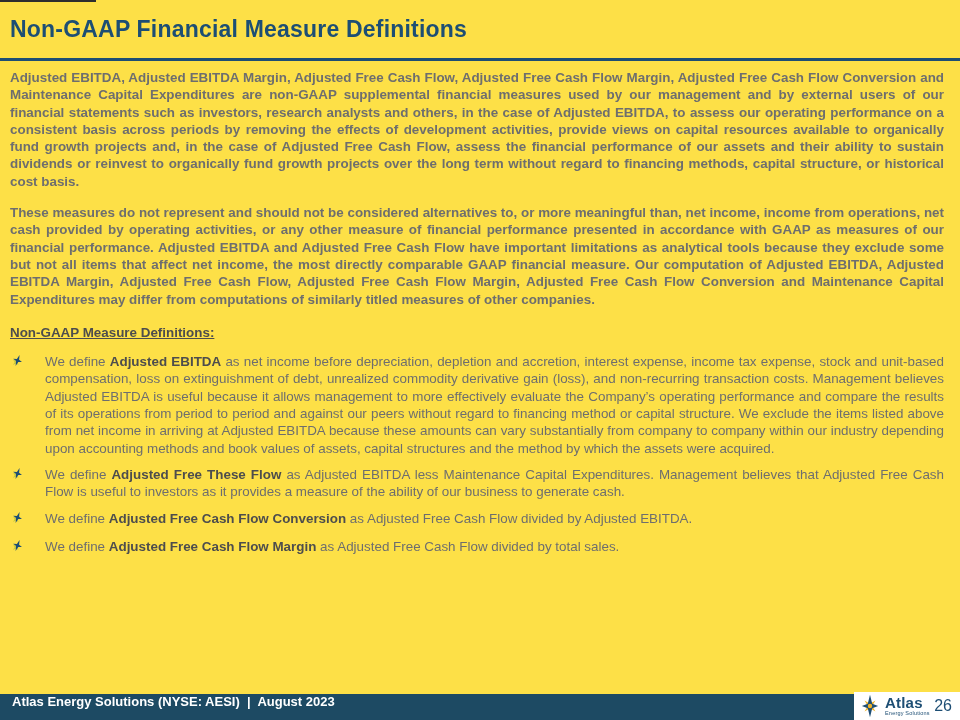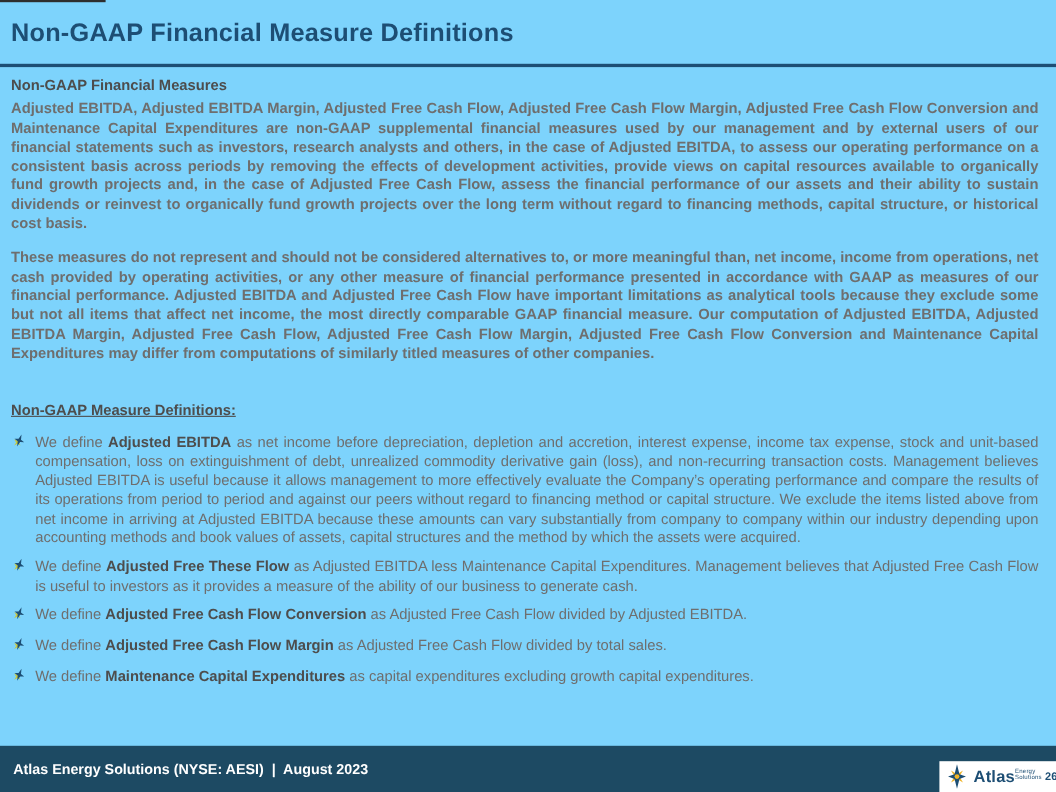--- a/index.html
+++ b/index.html
@@ -6,53 +6,52 @@
     --title_navy:#1d4e74;
     --footer_navy:#1d4a63;
     --heading_gray:#4d4d4d;
     --body_gray:#6e6e6e;
     --logo_gold:#f0b428;
     --bullet_gold:#c9c93c;
   }
   *{margin:0;padding:0;box-sizing:border-box;}
   html,body{background:#fff;}
   body{font-family:"Liberation Sans",sans-serif;}
-  .slide{position:relative;width:960px;height:720px;background:#7dd3fc;overflow:hidden;}
+  .slide{position:relative;width:960px;height:720px;background:#fde047;overflow:hidden;}
   .top-mark{position:absolute;left:0;top:0;width:96px;height:2px;background:#2e2e2e;}
   .title{color:var(--title_navy);font-size:23px;font-weight:bold;padding:16px 0 0 10px;letter-spacing:0.2px;}
   .rule{margin-top:15px;height:3px;background:var(--title_navy);width:100%;}
   .content{padding:8px 16px 0 10px;color:var(--body_gray);font-size:13.4px;line-height:17.3px;}
   .sec-heading{color:var(--heading_gray);font-size:13.4px;font-weight:bold;margin-bottom:4px;}
   .content p{text-align:justify;margin-bottom:14px;font-weight:bold;}
-  .def-heading{color:var(--heading_gray);font-size:13.4px;font-weight:bold;text-decoration:underline;margin:35px 0 12px 0;}
+  .def-heading{color:var(--heading_gray);font-size:13.4px;font-weight:bold;text-decoration:underline;margin:16px 0 12px 0;}
   .bullets{list-style:none;}
-  .bullet{display:flex;gap:7px;margin-bottom:9px;}
+  .bullet{display:flex;gap:20px;margin-bottom:9px;}
   .star{flex:0 0 15px;padding-top:1px;}
   .bullet-text{flex:1;text-align:justify;}
   .bullet-text b{color:var(--heading_gray);}
-  .footer{position:absolute;left:0;bottom:0;width:100%;height:42px;background:var(--footer_navy);display:flex;align-items:center;padding-left:12px;}
+  .footer{position:absolute;left:0;bottom:0;width:100%;height:26px;background:var(--footer_navy);display:flex;align-items:flex-start;padding-left:12px;}
   .footer-text{color:#ffffff;font-weight:bold;font-size:13px;white-space:pre;}
   .logo-box{position:absolute;right:0;bottom:0;width:106px;height:28px;background:#ffffff;display:flex;align-items:center;gap:3px;padding:0 8px 0 4px;}
   .logo-star{flex:0 0 24px;}
-  .logo-text{display:flex;flex-direction:row;line-height:1;}
+  .logo-text{display:flex;flex-direction:column;line-height:1;}
   .logo-name{color:var(--title_navy);font-weight:bold;font-size:15px;letter-spacing:0.2px;}
   .logo-sub{color:var(--title_navy);font-size:5.5px;margin-top:1px;letter-spacing:0.2px;}
-  .page-number{margin-left:auto;color:var(--title_navy);font-weight:bold;font-size:10px;}
+  .page-number{margin-left:auto;color:var(--title_navy);font-weight:normal;font-size:16px;}
 </style>
 </head>
 <body>
 
 <div class="slide">
   <div class="top-mark"></div>
 
   <h1 class="title">Non-GAAP Financial Measure Definitions</h1>
   <div class="rule"></div>
 
   <div class="content">
-    <div class="sec-heading">Non-GAAP Financial Measures</div>
     <p>Adjusted EBITDA, Adjusted EBITDA Margin, Adjusted Free Cash Flow, Adjusted Free Cash Flow Margin, Adjusted Free Cash Flow Conversion and Maintenance Capital Expenditures are non-GAAP supplemental financial measures used by our management and by external users of our financial statements such as investors, research analysts and others, in the case of Adjusted EBITDA, to assess our operating performance on a consistent basis across periods by removing the effects of development activities, provide views on capital resources available to organically fund growth projects and, in the case of Adjusted Free Cash Flow, assess the financial performance of our assets and their ability to sustain dividends or reinvest to organically fund growth projects over the long term without regard to financing methods, capital structure, or historical cost basis.</p>
     <p>These measures do not represent and should not be considered alternatives to, or more meaningful than, net income, income from operations, net cash provided by operating activities, or any other measure of financial performance presented in accordance with GAAP as measures of our financial performance. Adjusted EBITDA and Adjusted Free Cash Flow have important limitations as analytical tools because they exclude some but not all items that affect net income, the most directly comparable GAAP financial measure. Our computation of Adjusted EBITDA, Adjusted EBITDA Margin, Adjusted Free Cash Flow, Adjusted Free Cash Flow Margin, Adjusted Free Cash Flow Conversion and Maintenance Capital Expenditures may differ from computations of similarly titled measures of other companies.</p>
     <div class="def-heading">Non-GAAP Measure Definitions:</div>
     <ul class="bullets">
   <li class="bullet">
     <span class="star">
       <svg viewBox="0 0 24 24" width="14" height="14" aria-hidden="true">
         <g transform="translate(10,14) rotate(45)">
           <path fill="var(--bullet_gold)" d="M0 -7 L1.5 -1.5 L7 0 L1.5 1.5 L0 7 L-1.5 1.5 L-7 0 L-1.5 -1.5 Z"></path>
         </g>
@@ -100,33 +99,20 @@
           <path fill="var(--bullet_gold)" d="M0 -7 L1.5 -1.5 L7 0 L1.5 1.5 L0 7 L-1.5 1.5 L-7 0 L-1.5 -1.5 Z"></path>
         </g>
         <g transform="translate(13,11) rotate(20)">
           <path fill="var(--title_navy)" d="M0 -10 L2 -2 L8 0 L2 2 L0 10 L-2 2 L-8 0 L-2 -2 Z"></path>
         </g>
       </svg>
     </span>
     <span class="bullet-text"><span>We define </span><b>Adjusted Free Cash Flow Margin</b><span> as Adjusted Free Cash Flow divided by total sales.</span></span>
   </li>
 
-  <li class="bullet">
-    <span class="star">
-      <svg viewBox="0 0 24 24" width="14" height="14" aria-hidden="true">
-        <g transform="translate(10,14) rotate(45)">
-          <path fill="var(--bullet_gold)" d="M0 -7 L1.5 -1.5 L7 0 L1.5 1.5 L0 7 L-1.5 1.5 L-7 0 L-1.5 -1.5 Z"></path>
-        </g>
-        <g transform="translate(13,11) rotate(20)">
-          <path fill="var(--title_navy)" d="M0 -10 L2 -2 L8 0 L2 2 L0 10 L-2 2 L-8 0 L-2 -2 Z"></path>
-        </g>
-      </svg>
-    </span>
-    <span class="bullet-text"><span>We define </span><b>Maintenance Capital Expenditures</b><span> as capital expenditures excluding growth capital expenditures.</span></span>
-  </li>
 </ul>
   </div>
 
   <div class="footer">
     <span class="footer-text">Atlas Energy Solutions (NYSE: AESI)  |  August 2023</span>
   </div>
 
   <div class="logo-box">
     <svg class="logo-star" viewBox="0 0 28 28" width="24" height="24" aria-hidden="true">
       <g transform="translate(14,14)">

